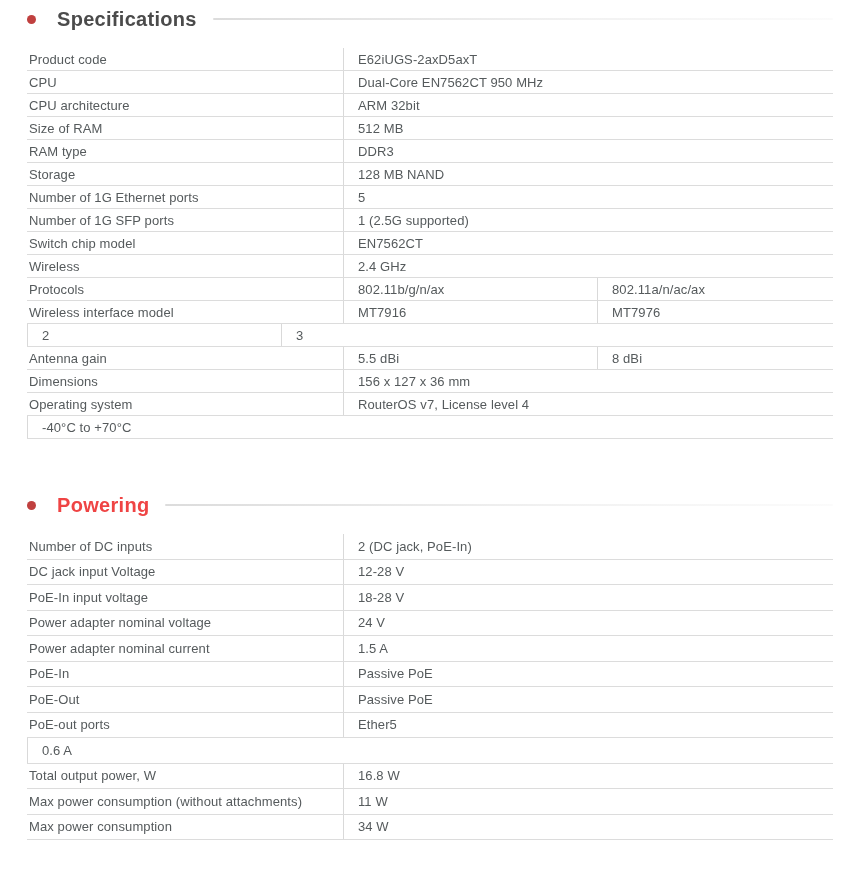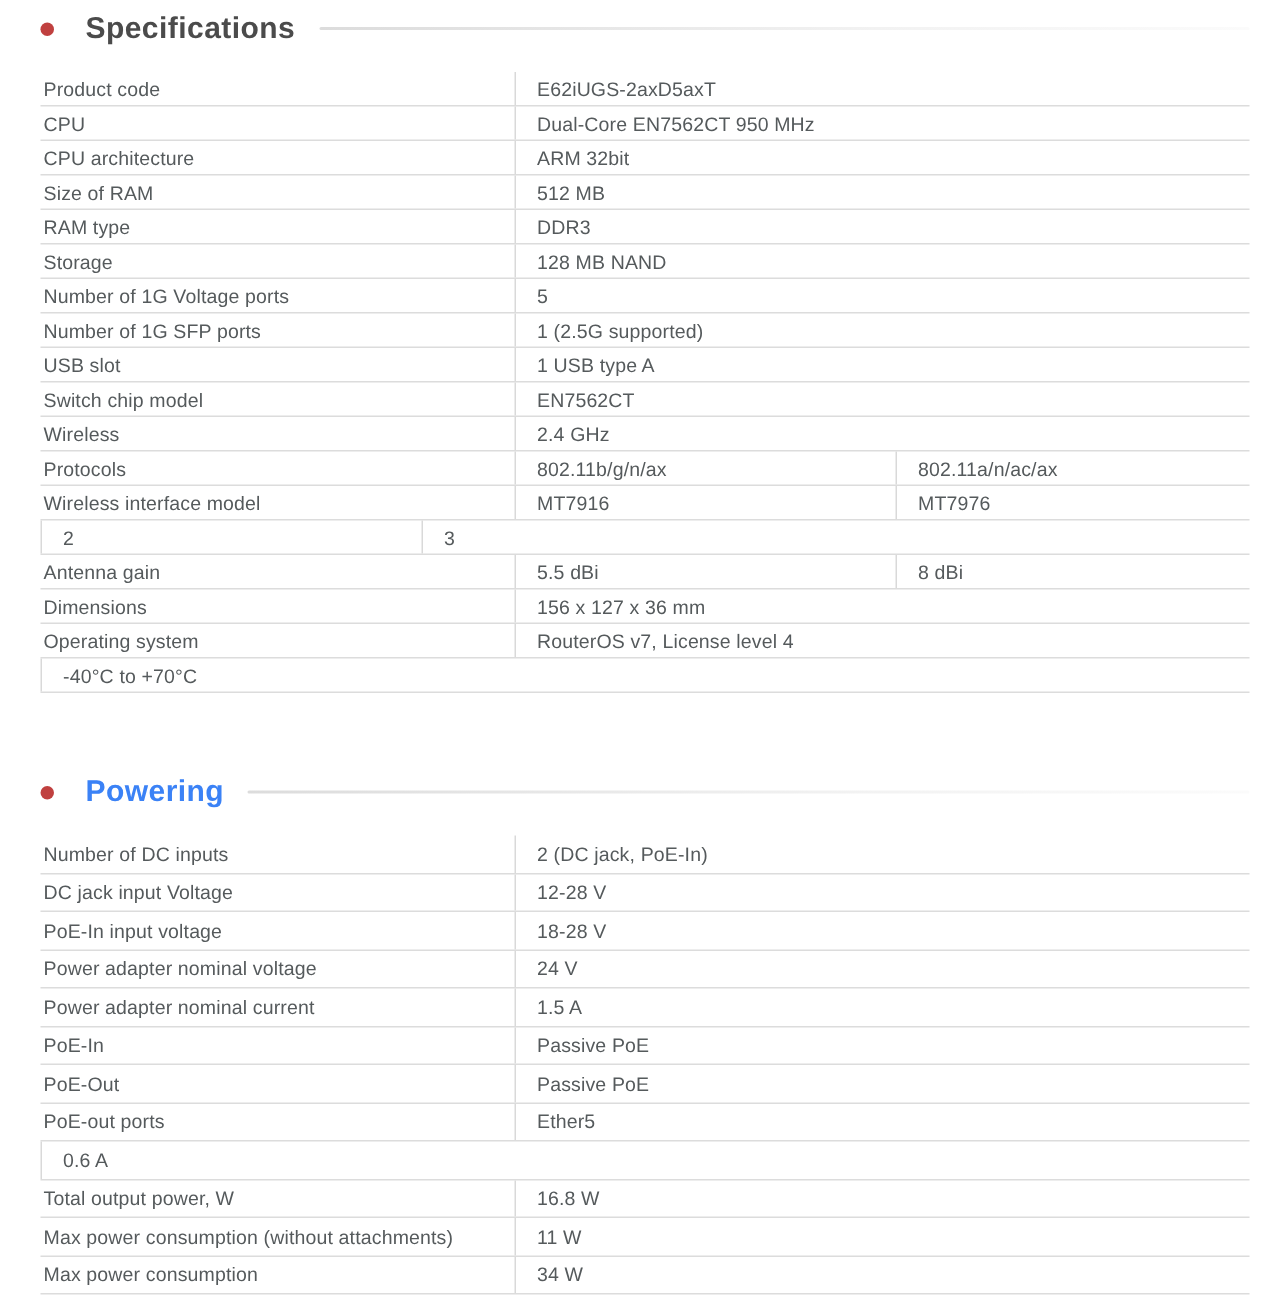--- a/index.html
+++ b/index.html
@@ -86,30 +86,26 @@
       </div>
       <div class="spec-row">
         <div class="cell label">RAM type</div>
         <div class="cell value">DDR3</div>
       </div>
       <div class="spec-row">
         <div class="cell label">Storage</div>
         <div class="cell value">128 MB NAND</div>
       </div>
       <div class="spec-row">
-        <div class="cell label">Number of 1G Voltage ports</div>
+        <div class="cell label">Number of 1G Ethernet ports</div>
         <div class="cell value">5</div>
       </div>
       <div class="spec-row">
         <div class="cell label">Number of 1G SFP ports</div>
         <div class="cell value">1 (2.5G supported)</div>
-      </div>
-      <div class="spec-row">
-        <div class="cell label">USB slot</div>
-        <div class="cell value">1 USB type A</div>
       </div>
       <div class="spec-row">
         <div class="cell label">Switch chip model</div>
         <div class="cell value">EN7562CT</div>
       </div>
       <div class="spec-row">
         <div class="cell label">Wireless</div>
         <div class="cell value dual0">2.4 GHz</div>
       </div>
       <div class="spec-row">
@@ -141,21 +137,21 @@
       </div>
       <div class="spec-row">
         <div class="cell value">-40°C to +70°C</div>
       </div>
     </div>
 </div>
 
 <div class="section sec-2">
   <div class="section-heading">
     <span class="bullet" style="background: rgb(192, 64, 63);"></span>
-    <span class="section-title" style="color: #3b82f6;">Powering</span>
+    <span class="section-title" style="color: #ef4444;">Powering</span>
     <span class="heading-rule"></span>
   </div>
   <div class="spec-table powering">
       <div class="spec-row">
         <div class="cell label">Number of DC inputs</div>
         <div class="cell value">2 (DC jack, PoE-In)</div>
       </div>
       <div class="spec-row">
         <div class="cell label">DC jack input Voltage</div>
         <div class="cell value">12-28 V</div>

